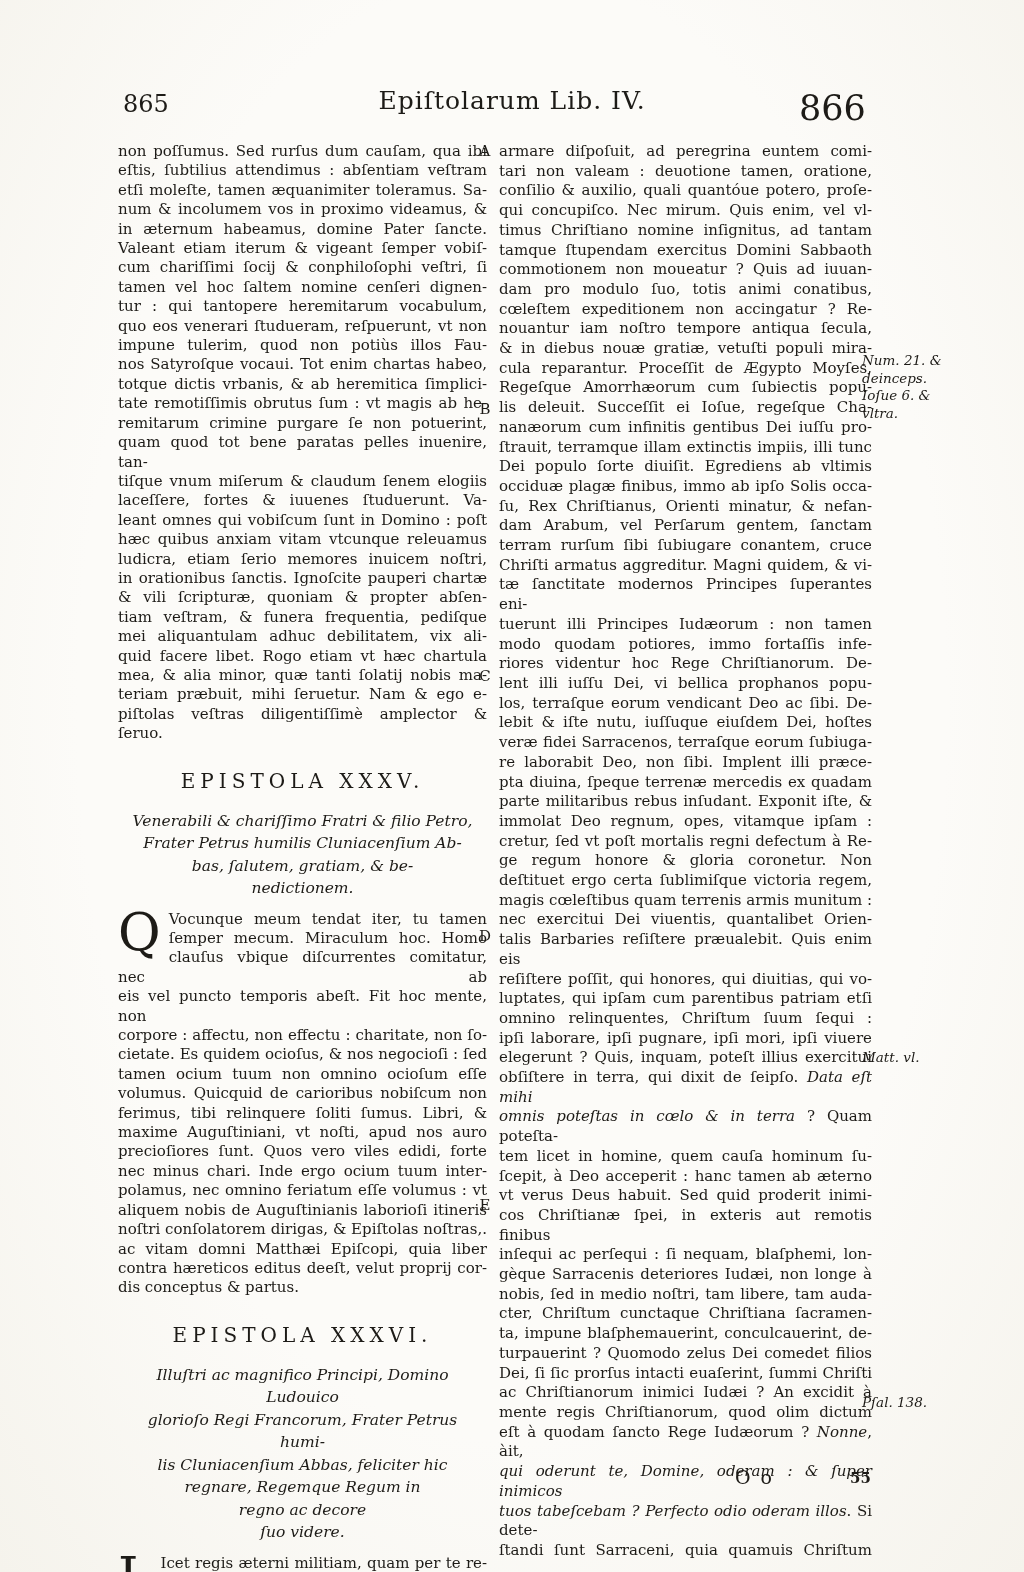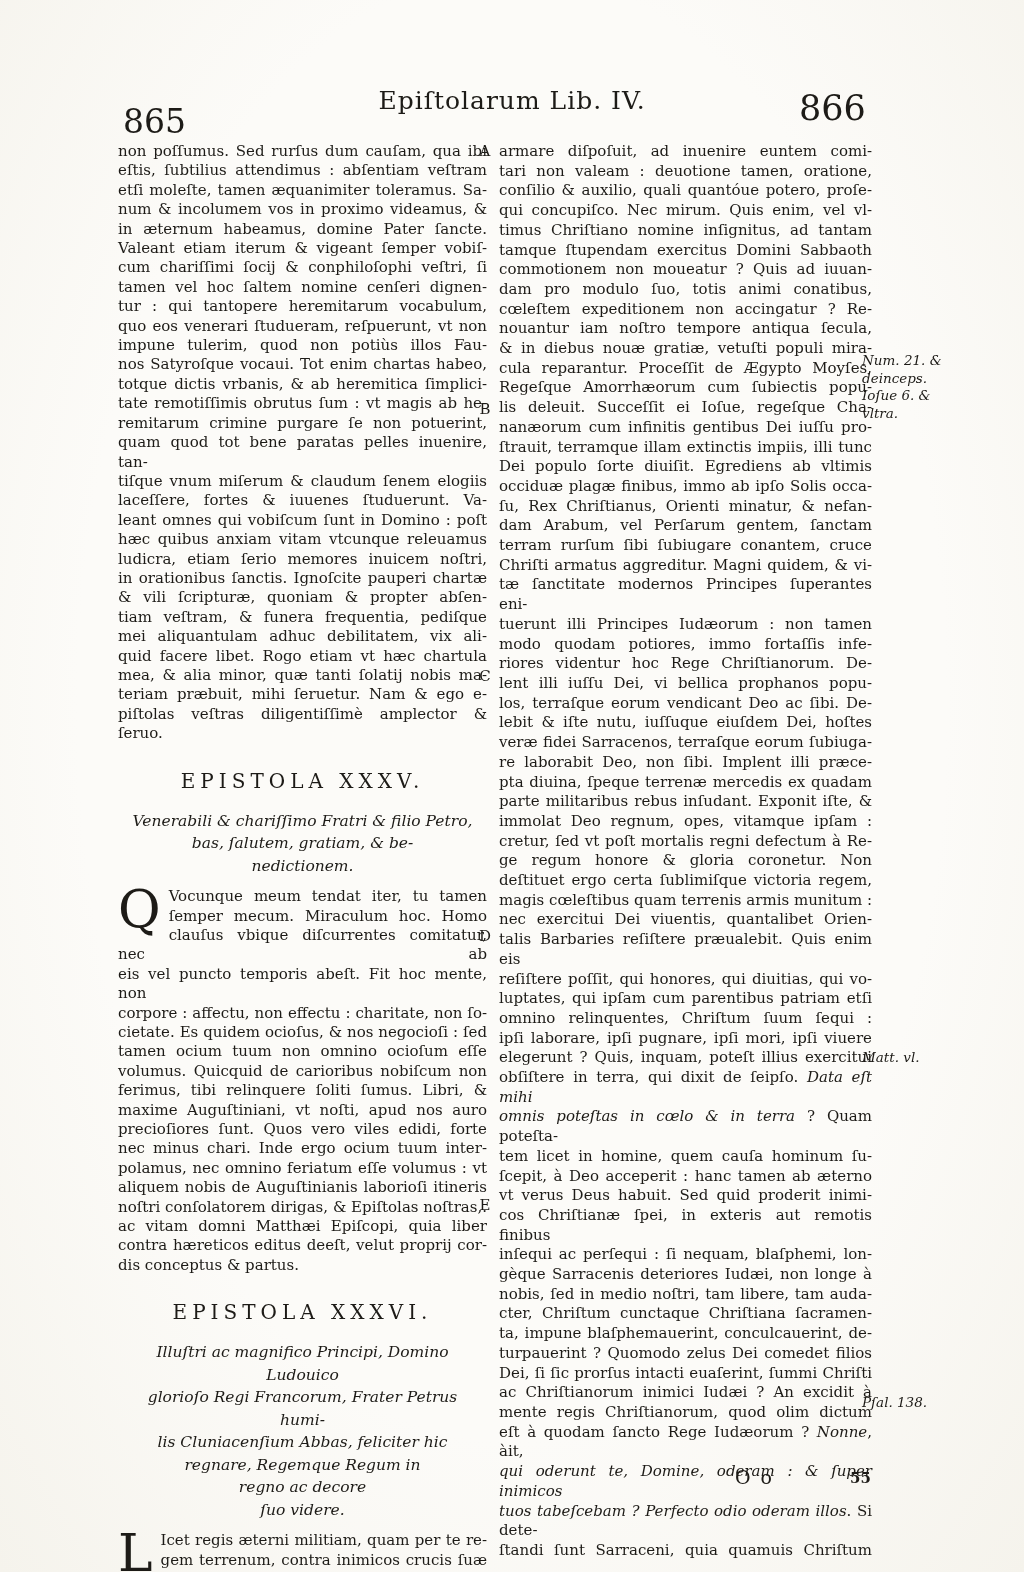--- a/index.html
+++ b/index.html
@@ -8,21 +8,21 @@
     width:1024px;height:1572px;
     margin:0 auto;
     background:#fbfaf6;
     background-image:radial-gradient(ellipse at 50% 45%, #fcfbf8 60%, #f5f3ec 100%);
     color:#1d1b17;
     font-family:"DejaVu Serif","Liberation Serif",serif;
     overflow:hidden;
   }
   
   .running-head{position:absolute;top:86px;left:0;width:100%;height:40px;}
-  .pageno-left{position:absolute;left:123px;top:16px;font-size:33px;}
+  .pageno-left{position:absolute;left:123px;top:4px;font-size:24px;}
   .head-title{position:absolute;left:0;top:0;width:100%;text-align:center;font-size:25px;letter-spacing:1px;}
   .pageno-right{position:absolute;left:799px;top:2px;font-size:35px;}
   
   .col{position:absolute;top:142px;font-size:15px;}
   .col-left{left:118px;width:369px;line-height:19.4px;}
   .col-right{left:499px;width:373px;line-height:19.7px;}
   .jline{text-align:justify;text-align-last:justify;white-space:normal;}
   .jline.last{text-align-last:left;}
   .block-heading{
     text-align:center;letter-spacing:5px;font-size:20px;
@@ -83,20 +83,21 @@
         <div class="jline"><span>tiam veſtram, &amp; funera frequentia, pediſque</span></div>
         <div class="jline"><span>mei aliquantulam adhuc debilitatem, vix ali-</span></div>
         <div class="jline"><span>quid facere libet. Rogo etiam vt hæc chartula</span></div>
         <div class="jline"><span>mea, &amp; alia minor, quæ tanti ſolatij nobis ma-</span></div>
         <div class="jline"><span>teriam præbuit, mihi ſeruetur. Nam &amp; ego e-</span></div>
         <div class="jline"><span>piſtolas veſtras diligentiſſimè amplector &amp; ſeruo.</span></div>
       </div>
       <div class="block block-heading">EPISTOLA XXXV.</div>
       <div class="block block-dedication">
         <div class="dline"><span>Venerabili &amp; chariſſimo Fratri &amp; filio Petro,</span></div>
+        <div class="dline"><span>Frater Petrus humilis Cluniacenſium Ab-</span></div>
         <div class="dline"><span>bas, ſalutem, gratiam, &amp; be-</span></div>
         <div class="dline"><span>nedictionem.</span></div>
       </div>
       <div class="block block-para">
         <span class="dropcap">Q</span>
         <div class="jline"><span>Vocunque meum tendat iter, tu tamen</span></div>
         <div class="jline"><span>ſemper mecum. Miraculum hoc. Homo</span></div>
         <div class="jline"><span>clauſus vbique diſcurrentes comitatur, nec ab</span></div>
         <div class="jline"><span>eis vel puncto temporis abeſt. Fit hoc mente, non</span></div>
         <div class="jline"><span>corpore : affectu, non effectu : charitate, non ſo-</span></div>
@@ -124,21 +125,21 @@
         <div class="dline"><span>ſuo videre.</span></div>
       </div>
       <div class="block block-para">
         <span class="dropcap">L</span>
         <div class="jline"><span>Icet regis æterni militiam, quam per te re-</span></div>
         <div class="jline"><span>gem terrenum, contra inimicos crucis ſuæ</span></div>
       </div>
     </div>
   <div id="right-col" class="col col-right">
       <div class="block block-lines">
-        <div class="jline"><span>armare diſpoſuit, ad inuenire euntem comi-</span></div>
+        <div class="jline"><span>armare diſpoſuit, ad peregrina euntem comi-</span></div>
         <div class="jline"><span>tari non valeam : deuotione tamen, oratione,</span></div>
         <div class="jline"><span>conſilio &amp; auxilio, quali quantóue potero, proſe-</span></div>
         <div class="jline"><span>qui concupiſco. Nec mirum. Quis enim, vel vl-</span></div>
         <div class="jline"><span>timus Chriſtiano nomine inſignitus, ad tantam</span></div>
         <div class="jline"><span>tamque ſtupendam exercitus Domini Sabbaoth</span></div>
         <div class="jline"><span>commotionem non moueatur ? Quis ad iuuan-</span></div>
         <div class="jline"><span>dam pro modulo ſuo, totis animi conatibus,</span></div>
         <div class="jline"><span>cœleſtem expeditionem non accingatur ? Re-</span></div>
         <div class="jline"><span>nouantur iam noſtro tempore antiqua ſecula,</span></div>
         <div class="jline"><span>&amp; in diebus nouæ gratiæ, vetuſti populi mira-</span></div>

